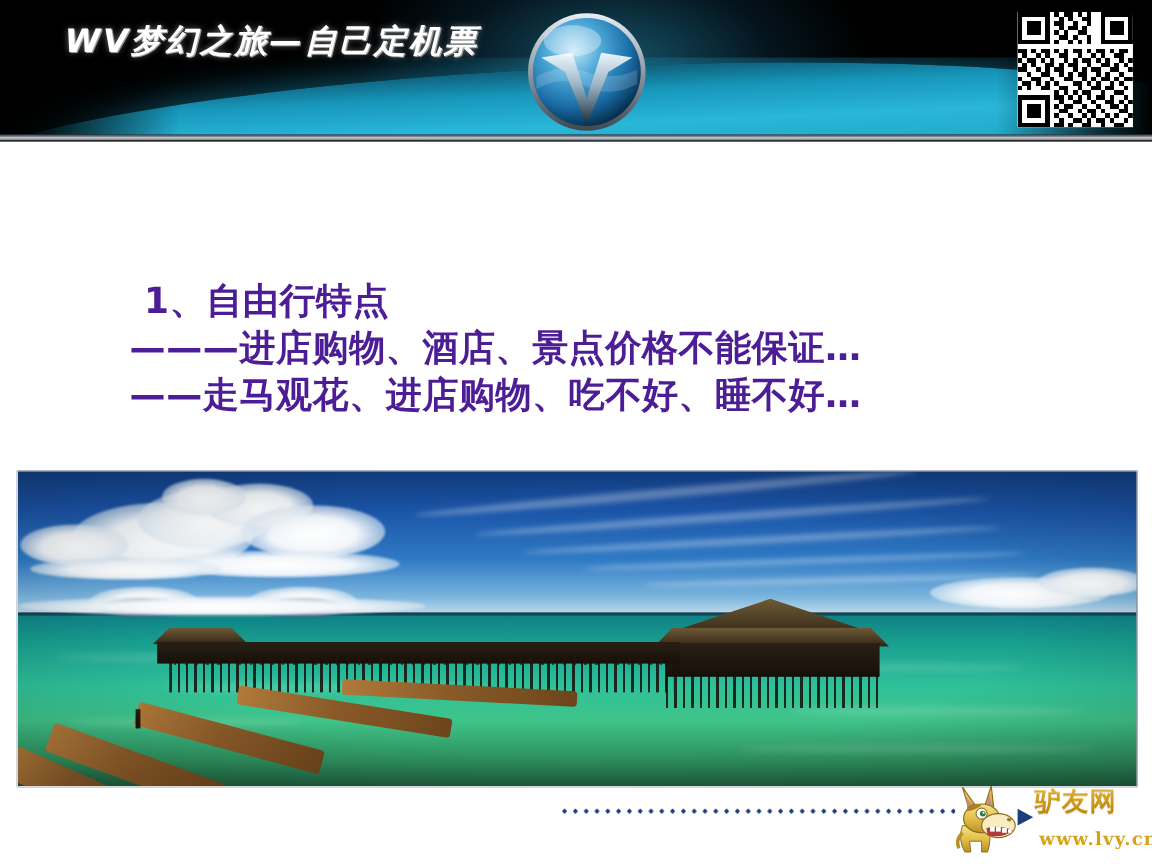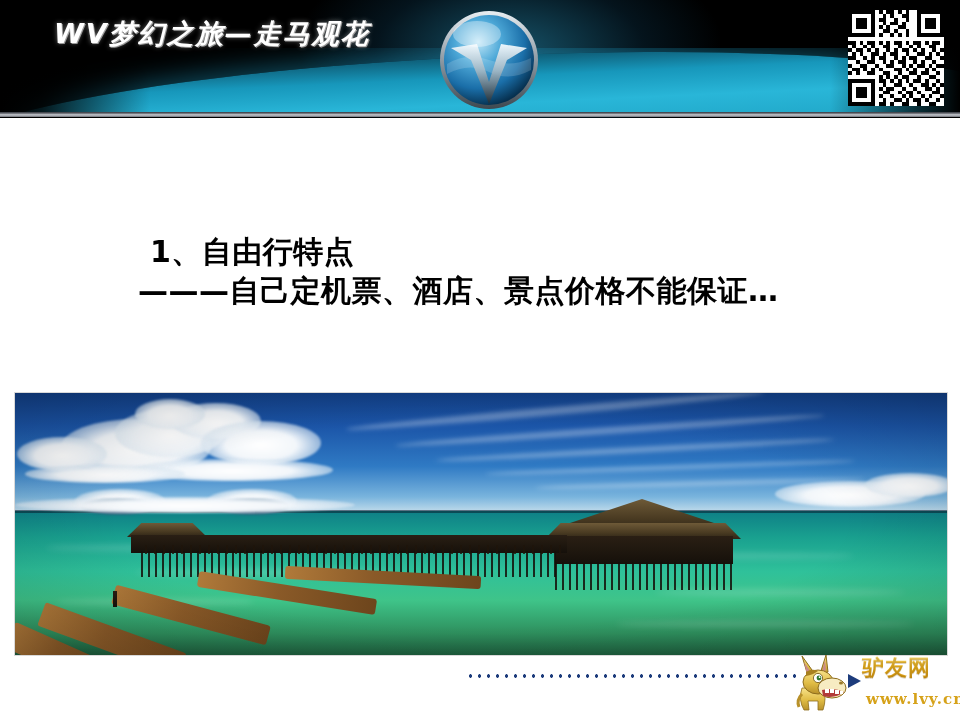--- a/index.html
+++ b/index.html
@@ -111,27 +111,26 @@
     letter-spacing: 1px;
     white-space: nowrap;
   }
 
   .body-lines {
     position: absolute;
     left: 108px; top: 232px;
     width: 800px;
   }
   .body-line {
-    color: #000000;
+    color: #4c1d95;
     font-size: 30px;
     font-weight: bold;
     line-height: 39px;
     white-space: nowrap;
     letter-spacing: 0.5px;
-    margin-left: 30px;
   }
   .body-line.indent {
     padding-left: 12px;
   }
   .body-line.sub {
     padding-left: 0px;
   }
 
   
   .photo {
@@ -257,21 +256,21 @@
 
   <div class="header-banner">
     <div class="header-glow"></div>
 
     <div class="swoosh-wrap">
       <div class="swoosh"></div>
       <div class="swoosh-fade-l"></div>
       <div class="swoosh-fade-r"></div>
     </div>
 
-    <div class="header-title">WV梦幻之旅—走马观花</div>
+    <div class="header-title">WV梦幻之旅—自己定机票</div>
 
     <div class="header-logo">
       <svg viewBox="0 0 104 104" width="104" height="104">
         <defs>
           <radialGradient id="sphG" cx="38%" cy="30%" r="72%">
             <stop offset="0%" stop-color="#bfe6f7"></stop>
             <stop offset="35%" stop-color="#4ea9d8"></stop>
             <stop offset="72%" stop-color="#1a6ea8"></stop>
             <stop offset="100%" stop-color="#06304f"></stop>
           </radialGradient>
@@ -468,21 +467,22 @@
         </g>
       </svg>
     </div>
 
     <div class="header-rule"></div>
   </div>
 
 
   <div class="body-lines">
     <div class="body-line indent">1、自由行特点</div>
-    <div class="body-line sub">———自己定机票、酒店、景点价格不能保证…</div>
+    <div class="body-line sub">———进店购物、酒店、景点价格不能保证…</div>
+    <div class="body-line sub">——走马观花、进店购物、吃不好、睡不好…</div>
   </div>
 
   <div class="photo">
     <div class="photo-inner">
       <div class="sky"></div>
       <div class="sea"></div>
       <div class="horizon"></div>
 
       <div class="sky-streak" style="left:330px; top:14px; width:420px; height:8px; transform:rotate(-5deg);"></div>
       <div class="sky-streak" style="left:380px; top:34px; width:430px; height:7px; transform:rotate(-4deg);"></div>

